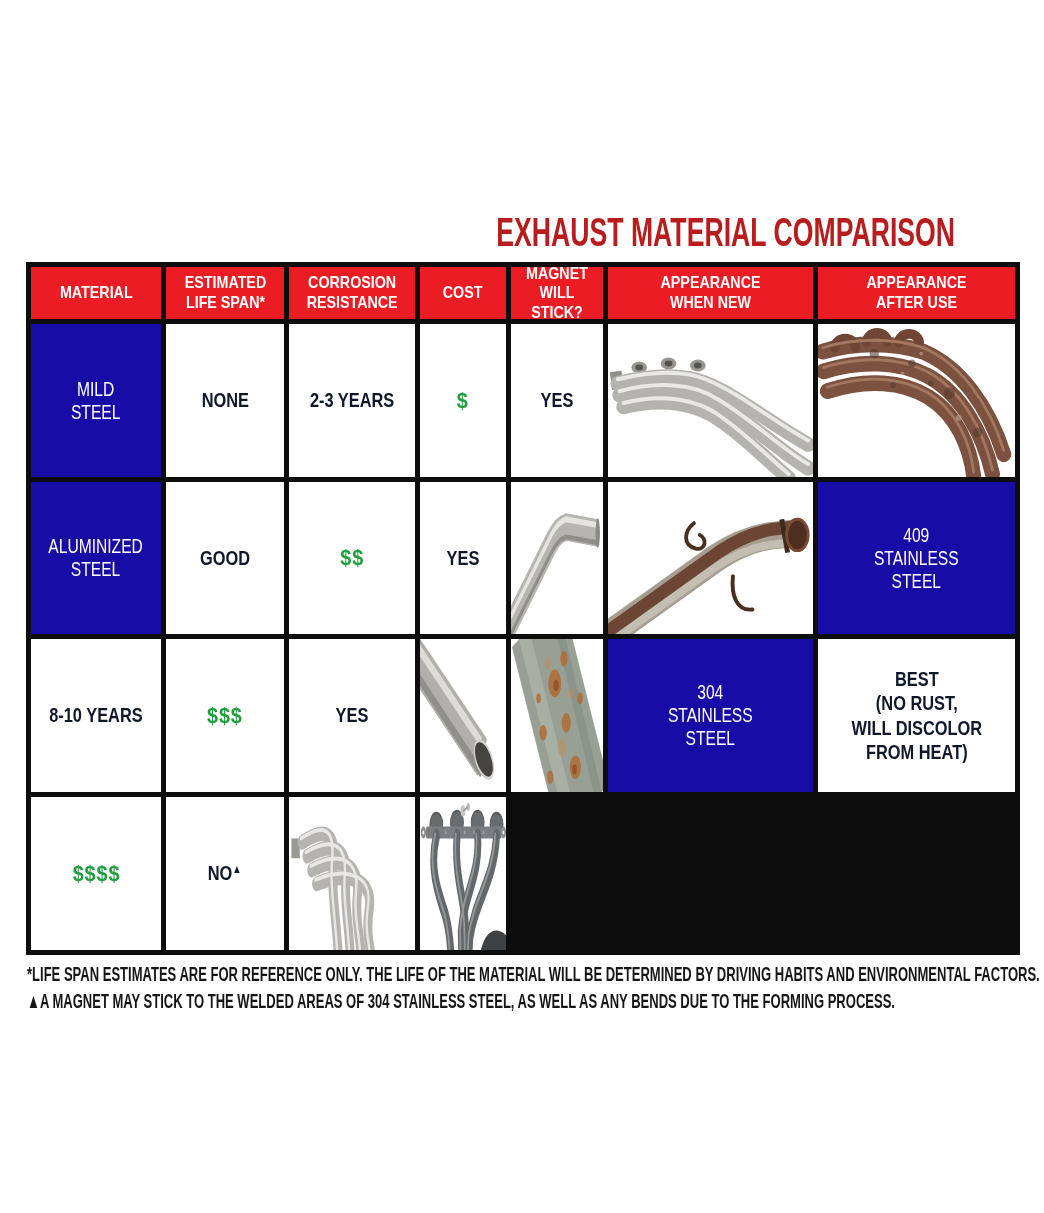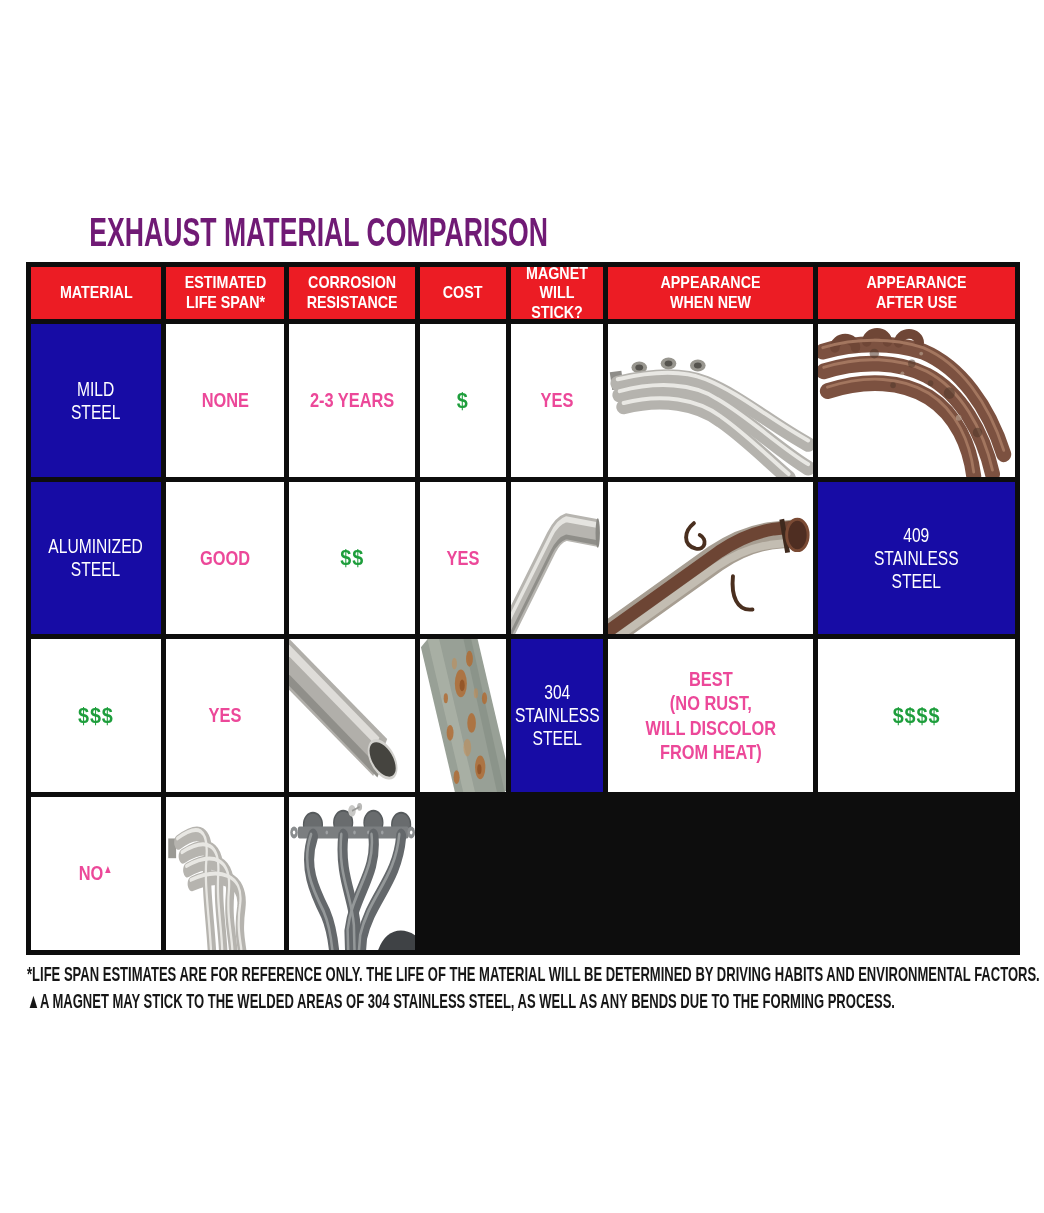--- a/index.html
+++ b/index.html
@@ -1,36 +1,36 @@
 <!DOCTYPE html>
 <html><head>
 <meta charset="utf-8">
 <style>
   html,body { margin:0; padding:0; background:#ffffff; }
   .page { position:relative; width:1044px; height:1213px; background:#ffffff; overflow:hidden;
           font-family:"Liberation Sans", sans-serif; }
 
-  .title { position:absolute; top:214px; left:0; width:100%; text-align:left;
-           font-size:37px; font-weight:bold; color:#701a75; line-height:1; }
+  .title { position:absolute; top:214px; left:0; width:100%; text-align:right;
+           font-size:37px; font-weight:bold; color:#b91c1c; line-height:1; }
   .title > span { display:inline-block; transform:scale(0.72,1.1); transform-origin:50% 50%; white-space:nowrap; }
 
   .tbl { position:absolute; top:262px; left:26px; width:994px; height:693px; box-sizing:border-box;
          background:#0d0d0d; padding:5px; display:grid; gap:5px;
          grid-template-columns:130px 118px 126px 86px 92px 205px 197px;
          grid-template-rows:52px 153px 152px 153px 153px; }
 
   .cell { background:#ffffff; display:flex; align-items:center; justify-content:center; text-align:center; overflow:hidden; }
   .cell > span { display:inline-block; transform:scaleX(0.78); transform-origin:50% 50%;
                  white-space:pre-line; line-height:1.15; }
 
   .hd { background:#ec1c24; color:#ffffff; font-size:17px; font-weight:bold; }
   .hd > span { transform:scaleX(0.84); }
 
   .mat { background:#170ca5; color:#ffffff; font-size:20px; font-weight:normal; }
-  .txt { color:#ec4899; font-size:21px; font-weight:bold; }
+  .txt { color:#0f172a; font-size:21px; font-weight:bold; }
   .cost { color:#1e9e3c; font-size:22px; font-weight:bold; }
   .cost > span { transform:scaleX(0.9); letter-spacing:1px; }
   .magnet sup { font-size:12px; vertical-align:7px; }
 
   .photo { background:#ffffff; padding:0; }
   .photo svg { display:block; width:100%; height:100%; }
 
   .footnotes { position:absolute; top:960px; left:27px; }
   .fn { font-size:21px; font-weight:bold; color:#161616; line-height:27px; white-space:nowrap; }
   .fn > span { display:inline-block; transform:scaleX(0.62); transform-origin:0 50%; }
@@ -179,20 +179,23 @@
           <path d="M88 42 C78 50 76 64 90 68 C100 70 102 58 94 54"></path>
           <path d="M128 96 C126 116 132 132 148 130"></path>
         </g>
       </svg>
     </div>
 
     <div class="cell mat">
         <span>409
 STAINLESS
 STEEL</span>
+      </div>
+    <div class="cell txt">
+        <span>8-10 YEARS</span>
       </div>
     <div class="cell cost">
         <span>$$$</span>
       </div>
     <div class="cell txt magnet">
         <span><span>YES</span><sup></sup></span>
       </div>
     <div class="cell photo">
       <svg viewBox="0 0 210 155" preserveAspectRatio="none" aria-label="New straight 409 stainless steel tube">
         <rect x="0" y="0" width="210" height="155" fill="#ffffff"></rect>

